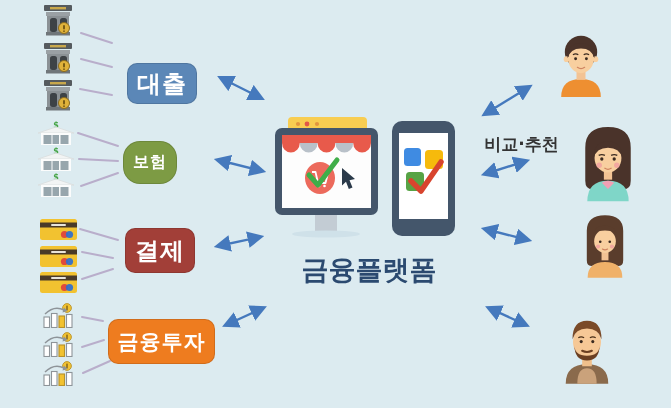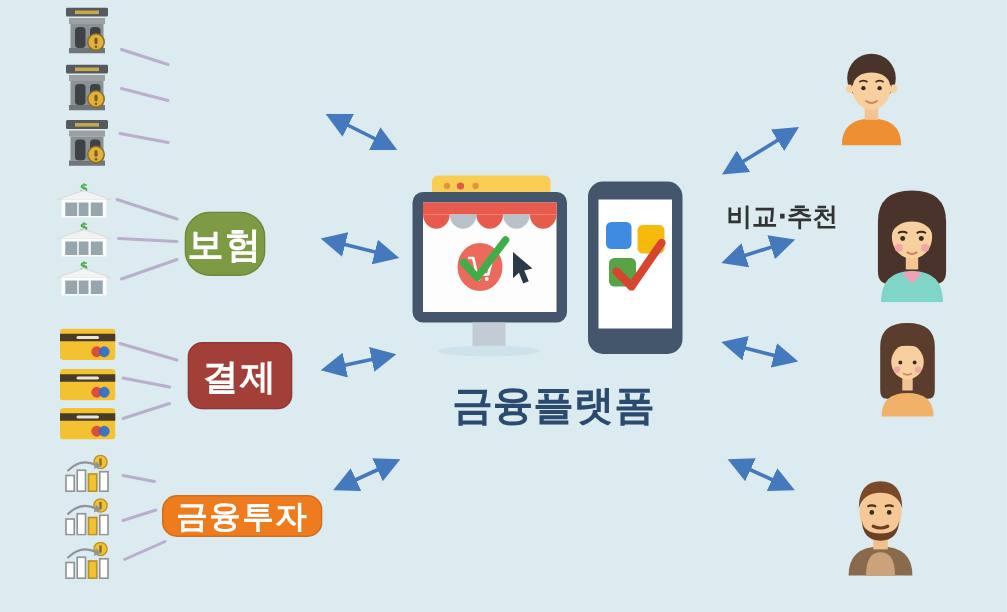--- a/index.html
+++ b/index.html
@@ -10,23 +10,23 @@
   }
   .abs{position:absolute;}
   .overlay{position:absolute;left:0;top:0;width:671px;height:408px;}
   .cat-label{
     position:absolute;display:flex;align-items:center;justify-content:center;
     color:#ffffff;font-weight:bold;border-radius:10px;
     border:1px solid rgba(0,0,0,0.12);box-sizing:border-box;
     letter-spacing:1px;
   }
   .cat-loan{left:127px;top:63px;width:70px;height:41px;font-size:24px;}
-  .cat-insurance{left:123px;top:141px;width:54px;height:43px;font-size:24px;border-radius:17px;}
+  .cat-insurance{left:123px;top:141px;width:54px;height:43px;font-size:16px;border-radius:17px;}
   .cat-payment{left:125px;top:228px;width:70px;height:45px;font-size:24px;}
-  .cat-investment{left:108px;top:330px;width:107px;height:28px;font-size:21px;}
+  .cat-investment{left:108px;top:319px;width:107px;height:45px;font-size:21px;}
   .platform-title{
     position:absolute;left:272px;top:252px;width:194px;height:32px;
     text-align:center;font-size:27px;font-weight:800;
   }
   .fn-label{
     position:absolute;text-align:center;color:#333333;
     font-size:17px;font-weight:bold;white-space:nowrap;
   }
   .fn-1{left:455px;top:61px;width:106px;}
   .fn-2{left:464px;top:133px;width:115px;}
@@ -178,20 +178,23 @@
       <circle cx="25" cy="5" r="4.4" fill="#f2c230" stroke="#b8922a" stroke-width="0.9"></circle>
       <rect x="24.2" y="2.6" width="1.6" height="4.8" fill="#8a6b1f"></rect>
       <path d="M3,11 Q12,2 22,7" stroke="#8e9499" stroke-width="1.4" fill="none"></path>
       <polygon points="22,4.5 25.5,8 20.5,9.5" fill="#8e9499"></polygon>
       <rect x="2" y="14" width="5.5" height="10.5" fill="#ffffff" stroke="#8e9499" stroke-width="1.1"></rect>
       <rect x="9.5" y="10.5" width="5.5" height="14" fill="#ffffff" stroke="#8e9499" stroke-width="1.1"></rect>
       <rect x="17" y="13" width="5.5" height="11.5" fill="#f2c230" stroke="#b8922a" stroke-width="1.1"></rect>
       <rect x="24.5" y="11.5" width="5.5" height="13" fill="#ffffff" stroke="#8e9499" stroke-width="1.1"></rect>
     </svg>
 
+  <div class="cat-label cat-loan" style="background-color: rgb(91, 135, 183);">
+      <span>대출</span>
+    </div>
   <div class="cat-label cat-insurance" style="background-color: rgb(125, 155, 68);">
       <span>보험</span>
     </div>
   <div class="cat-label cat-payment" style="background-color: rgb(162, 63, 56);">
       <span>결제</span>
     </div>
   <div class="cat-label cat-investment" style="background-color: rgb(238, 124, 31);">
       <span>금융투자</span>
     </div>
 

